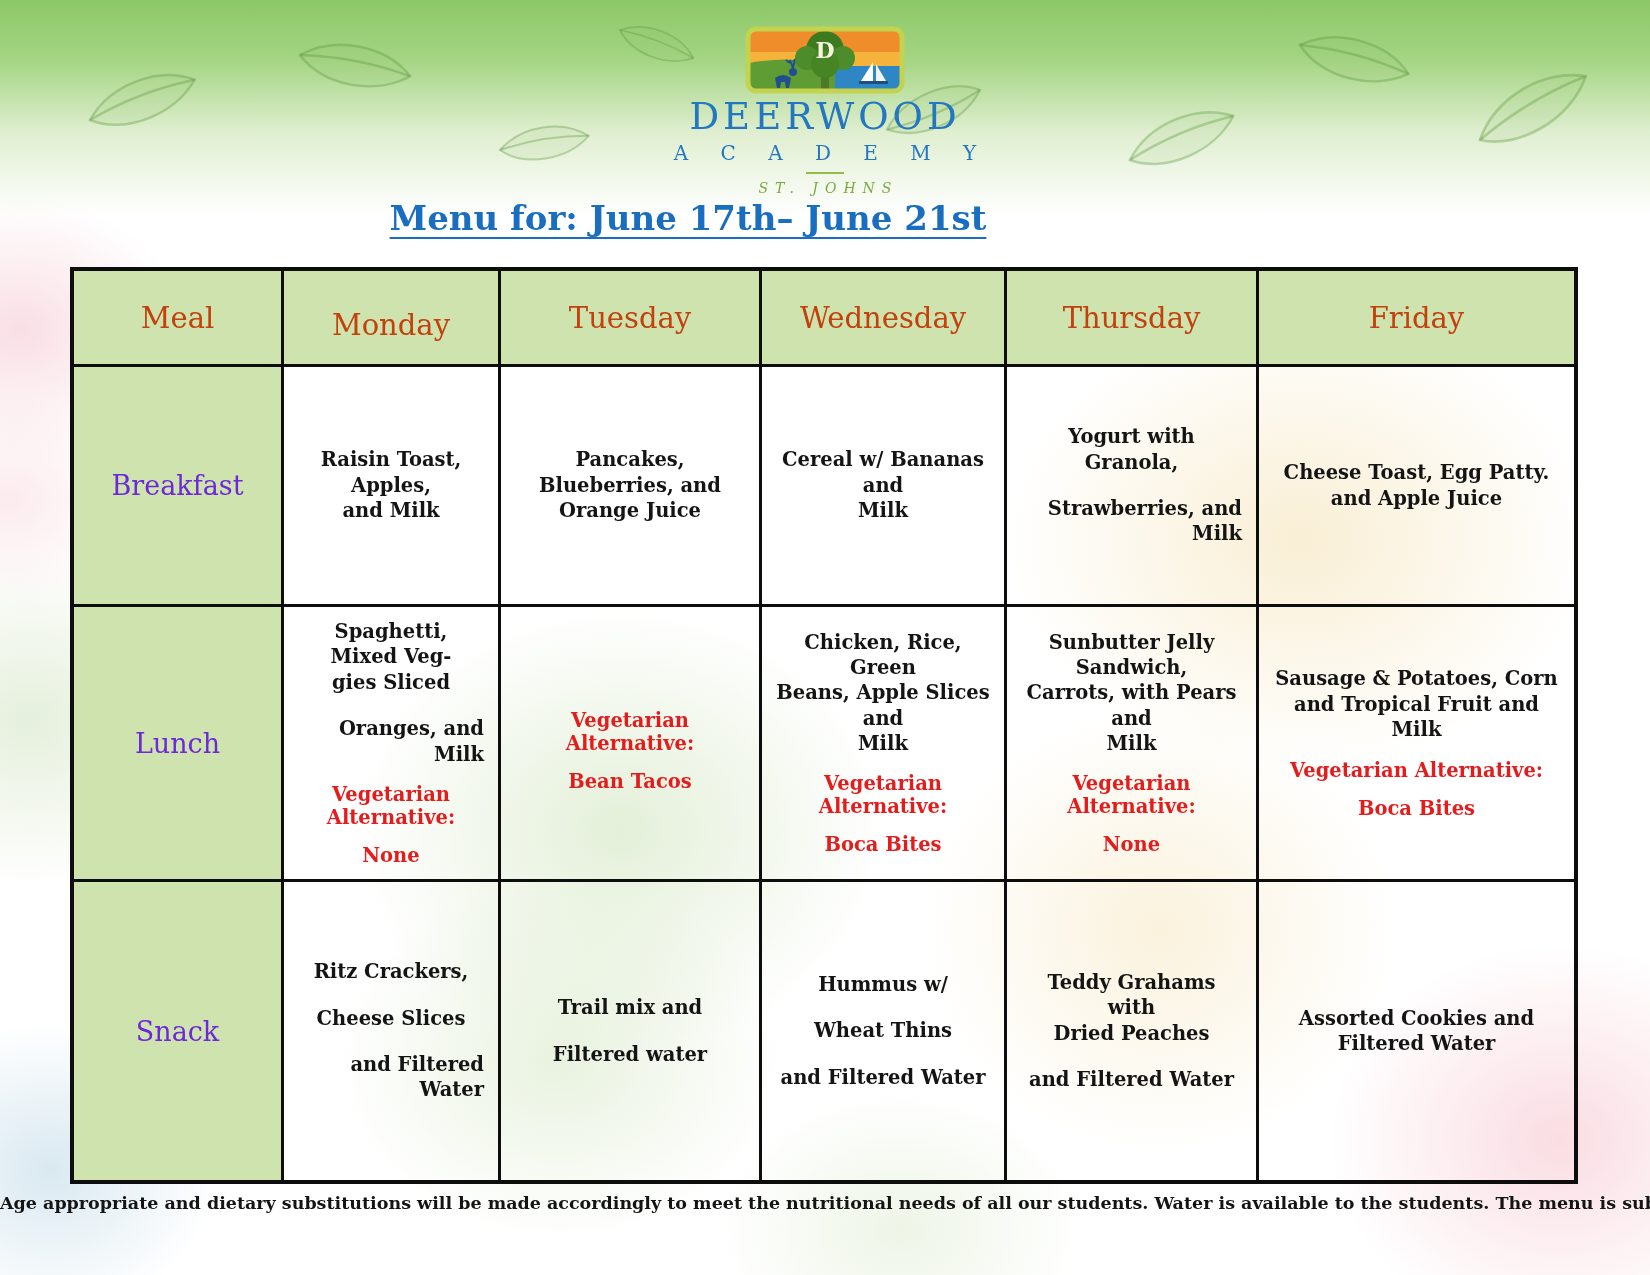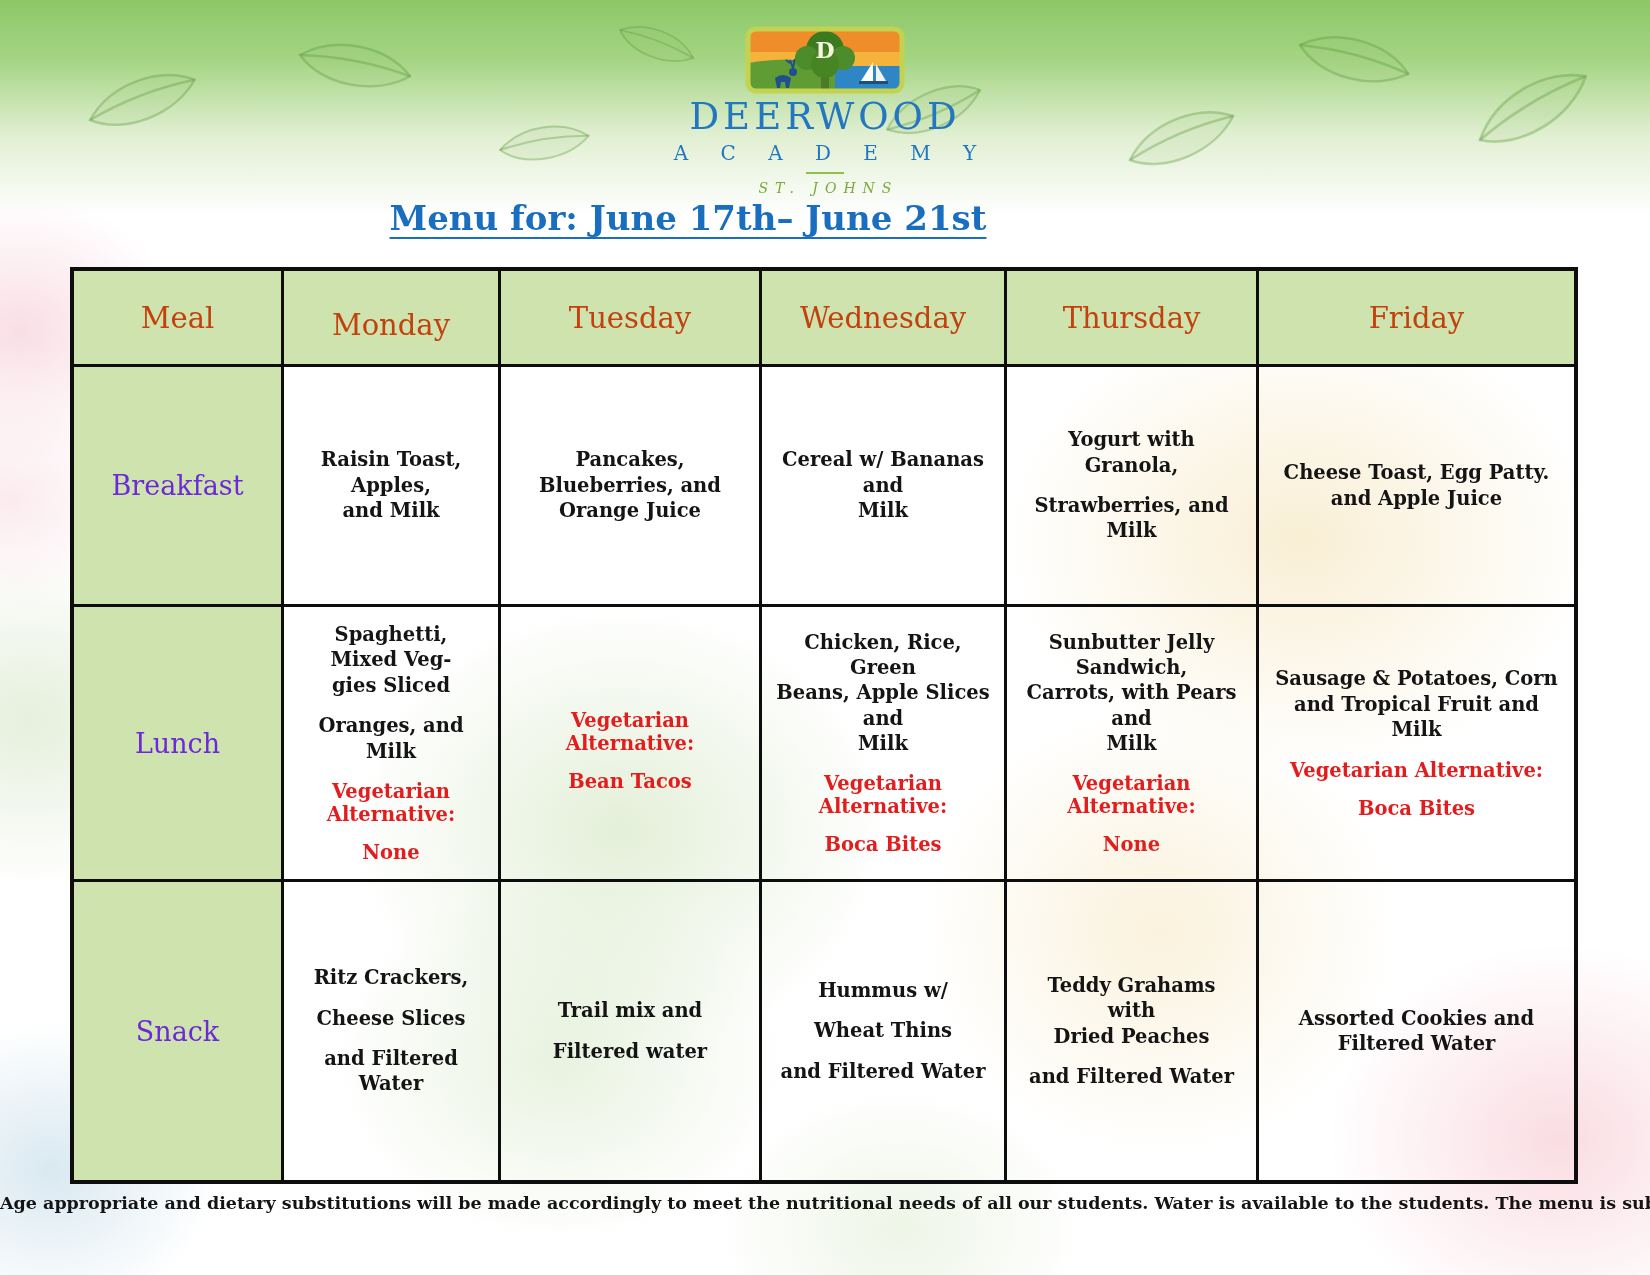--- a/index.html
+++ b/index.html
@@ -60,21 +60,21 @@
   .cell.no-right { border-right:none; }
   .cell.no-bottom { border-bottom:none; }
   .cell.green { background:#cfe3ae; }
   .day-head { color:#c2410c; font-size:29px; }
   .day-head.shift-down { transform:translateY(7px); }
   .meal-label { color:#6d28d9; font-size:27px; }
   .item {
     color:#141414; font-weight:bold; font-size:19.5px; line-height:1.3;
     white-space:pre-line;
   }
-  .item + .item { margin-top:15px; }
+  .item + .item { margin-top:21px;text-align:right; }
   .veg-label { color:#e21d1d; font-weight:bold; font-size:19.5px; margin-top:16px; }
   .veg-value { color:#e21d1d; font-weight:bold; font-size:19.5px; margin-top:15px;text-align:center; }
 
   
   .footer-note {
     position:absolute; left:0; top:1193px; width:1650px;
     text-align:center; white-space:nowrap;
     color:#141414; font-weight:bold; font-size:17.5px;
   }
 </style>

